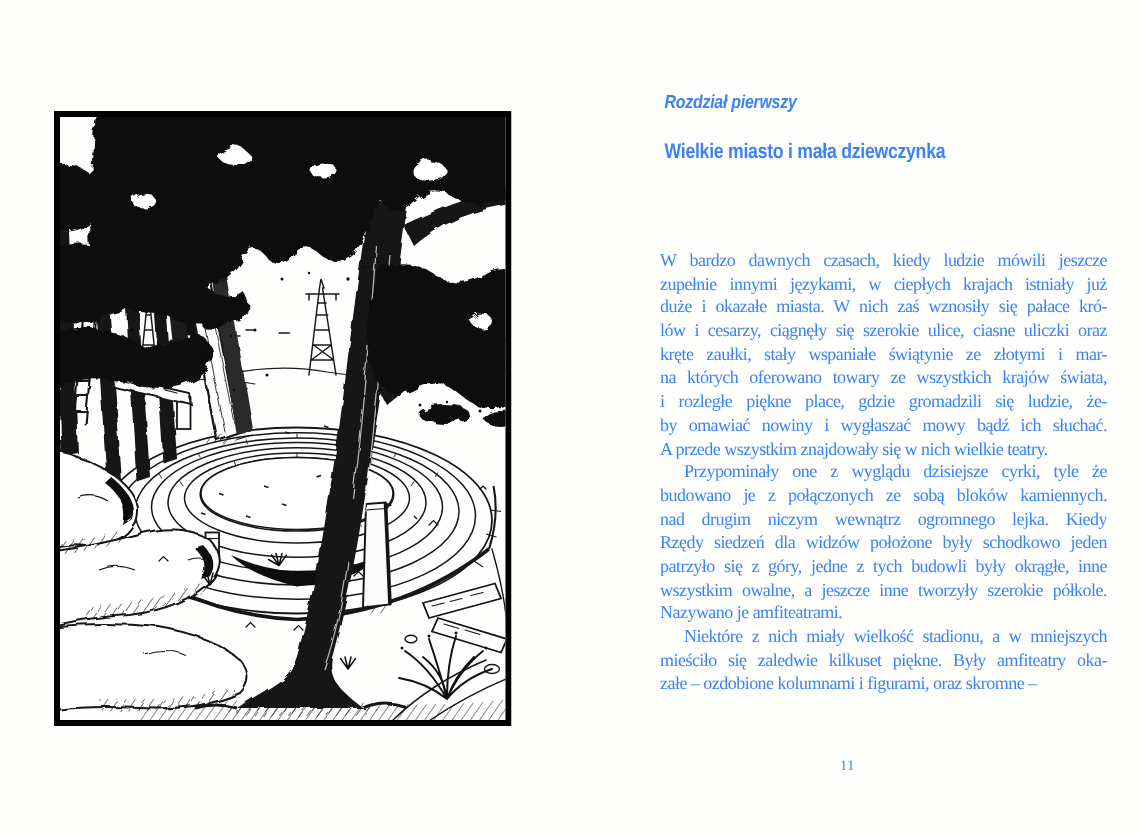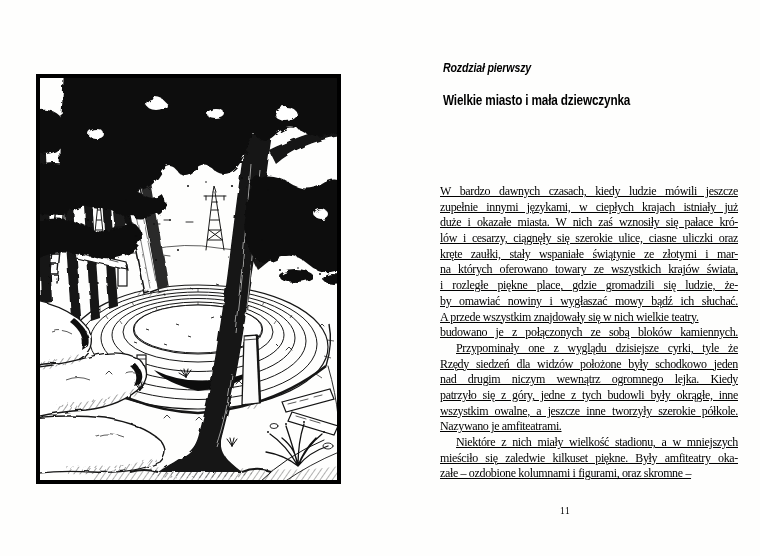--- a/index.html
+++ b/index.html
@@ -1,29 +1,29 @@
 <!DOCTYPE html>
 <html><head>
 <meta charset="utf-8">
 <style>
   html,body{margin:0;padding:0;background:#ffffff;}
   .spread{position:relative;width:760px;height:556px;background:#fefefd;overflow:hidden;
-          font-family:"Liberation Serif", serif;color:#000000;}
+          font-family:"Liberation Serif", serif;color:#3b82f6;}
   .page{position:absolute;top:0;height:556px;}
   .page-left{left:0;width:380px;}
   .page-right{left:380px;width:380px;}
   .illu{position:absolute;left:36px;top:74px;width:305px;height:410px;}
   .illu svg{display:block;width:100%;height:100%;}
   .chapter-label{position:absolute;left:63px;top:61px;
       font-family:"Liberation Sans", sans-serif;font-style:italic;font-weight:bold;
       font-size:12.5px;letter-spacing:-0.2px;transform:scaleX(.85);transform-origin:left top;}
   .chapter-title{position:absolute;left:63px;top:92px;
       font-family:"Liberation Sans", sans-serif;font-weight:bold;
       font-size:14px;letter-spacing:-0.2px;transform:scaleX(.84);transform-origin:left top;}
-  .body-text{position:absolute;left:60px;top:184px;width:298px;text-decoration:underline;}
+  .body-text{position:absolute;left:60px;top:166px;width:298px;}
   .bl{font-size:12px;line-height:15.7px;height:15.7px;letter-spacing:-0.35px;
       text-align:justify;text-align-last:justify;overflow:hidden;white-space:nowrap;}
   .bl.end{text-align-last:left;}
   .bl.ind{text-indent:16px;}
   .folio{position:absolute;left:180px;top:506px;width:30px;text-align:left;
       font-size:9.5px;letter-spacing:.5px;}
 </style>
 </head>
 <body>
 
@@ -218,24 +218,24 @@
     <div class="body-text">
       <div class="bl">W bardzo dawnych czasach, kiedy ludzie mówili jeszcze</div>
       <div class="bl">zupełnie innymi językami, w ciepłych krajach istniały już</div>
       <div class="bl">duże i okazałe miasta. W nich zaś wznosiły się pałace kró-</div>
       <div class="bl">lów i cesarzy, ciągnęły się szerokie ulice, ciasne uliczki oraz</div>
       <div class="bl">kręte zaułki, stały wspaniałe świątynie ze złotymi i mar-</div>
       <div class="bl">na których oferowano towary ze wszystkich krajów świata,</div>
       <div class="bl">i rozległe piękne place, gdzie gromadzili się ludzie, że-</div>
       <div class="bl">by omawiać nowiny i wygłaszać mowy bądź ich słuchać.</div>
       <div class="bl end">A przede wszystkim znajdowały się w nich wielkie teatry.</div>
+      <div class="bl ind">Przypominały one z wyglądu dzisiejsze cyrki, tyle że</div>
       <div class="bl">budowano je z połączonych ze sobą bloków kamiennych.</div>
-      <div class="bl ind">Przypominały one z wyglądu dzisiejsze cyrki, tyle że</div>
+      <div class="bl">nad drugim niczym wewnątrz ogromnego lejka. Kiedy</div>
       <div class="bl">Rzędy siedzeń dla widzów położone były schodkowo jeden</div>
-      <div class="bl">nad drugim niczym wewnątrz ogromnego lejka. Kiedy</div>
       <div class="bl">patrzyło się z góry, jedne z tych budowli były okrągłe, inne</div>
       <div class="bl">wszystkim owalne, a jeszcze inne tworzyły szerokie półkole.</div>
       <div class="bl end">Nazywano je amfiteatrami.</div>
       <div class="bl ind">Niektóre z nich miały wielkość stadionu, a w mniejszych</div>
       <div class="bl">mieściło się zaledwie kilkuset piękne. Były amfiteatry oka-</div>
       <div class="bl end">załe – ozdobione kolumnami i figurami, oraz skromne –</div>
     </div>
 
     <div class="folio">11</div>
   </div>

